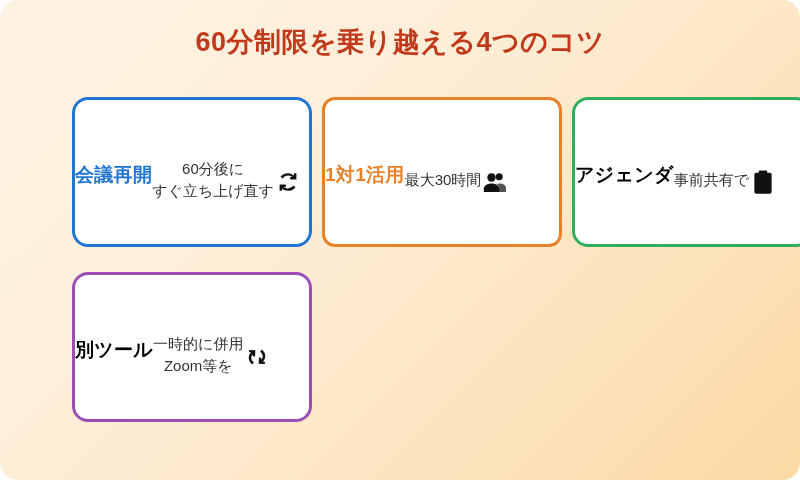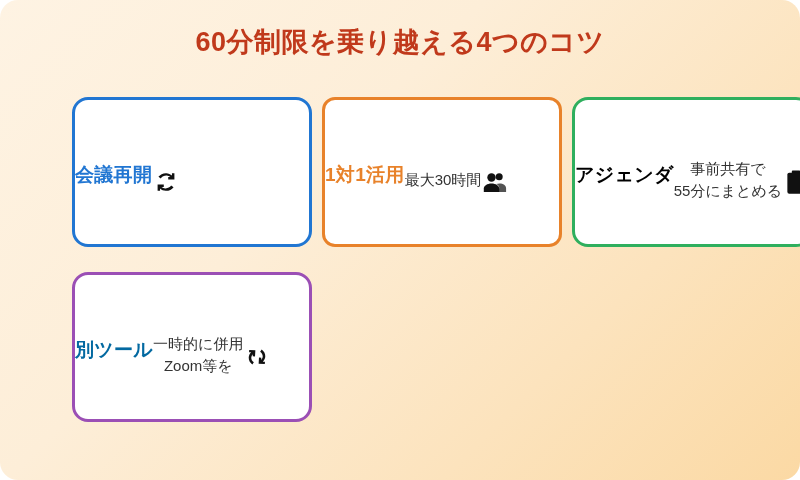--- a/index.html
+++ b/index.html
@@ -81,31 +81,35 @@
 
   
   #card-0 { left: 40px;  top: 97px;  border-color: #2176d2; }
   #card-1 { left: 290px; top: 97px;  border-color: #e8822a; border-radius: 13px; }
   #card-2 { left: 540px; top: 97px;  border-color: #2faf5e; }
   #card-3 { left: 40px;  top: 272px; border-color: #9b4fb5; }
 
   #card-0 .card-title { color: #2176d2; }
   #card-1 .card-title { color: #e8822a; }
   #card-2 .card-title { color: #000000; }
-  #card-3 .card-title { color: #0369a1; }
+  #card-3 .card-title { color: #000000; }
 </style>
 </head>
 <body>
 
 <div id="canvas">
 
   <div id="page-title">60分制限を乗り越える4つのコツ</div>
 
   <div class="card" id="card-0">
     <div class="card-title">会議再開</div>
+    <div class="card-desc">
+      <div>60分後に</div>
+      <div>すぐ立ち上げ直す</div>
+    </div>
     <div class="card-icon">
       <svg viewBox="0 0 24 24" width="28" height="28" fill="#111111">
         <path d="M5.5 7.6c1.5-2.1 4-3.3 6.7-3.2 1.9 0.1 3.6 0.8 4.9 2l0-1.8 2.1 0 0 5.3-5.3 0 0-2.1 1.9 0c-0.9-0.8-2-1.2-3.2-1.3-2-0.1-3.9 0.8-5 2.4z"></path>
         <path d="M18.5 16.4c-1.5 2.1-4 3.3-6.7 3.2-1.9-0.1-3.6-0.8-4.9-2l0 1.8-2.1 0 0-5.3 5.3 0 0 2.1-1.9 0c0.9 0.8 2 1.2 3.2 1.3 2 0.1 3.9-0.8 5-2.4z"></path>
       </svg>
     </div>
   </div>
 
   <div class="card" id="card-1">
     <div class="card-title">1対1活用</div>
@@ -119,21 +123,20 @@
         <circle cx="9.0" cy="8.2" r="3.6"></circle>
         <path d="M2.4 20.5h13.2v-2.9c0-2.6-3.0-4.4-6.6-4.4s-6.6 1.8-6.6 4.4z"></path>
       </svg>
     </div>
   </div>
 
   <div class="card" id="card-2">
     <div class="card-title">アジェンダ</div>
     <div class="card-desc">
       <div>事前共有で</div>
-      <div>55分にまとめる</div>
     </div>
     <div class="card-icon">
       <svg viewBox="0 0 24 24" width="28" height="28" fill="#111111">
         <path d="M9.4 2.2h5.2c0.6 0 1.0 0.4 1.0 1.0v1.6H8.4V3.2c0-0.6 0.4-1.0 1.0-1.0z"></path>
         <rect x="4.6" y="4.0" width="14.8" height="18.0" rx="1.6"></rect>
       </svg>
     </div>
   </div>
 
   <div class="card" id="card-3">

